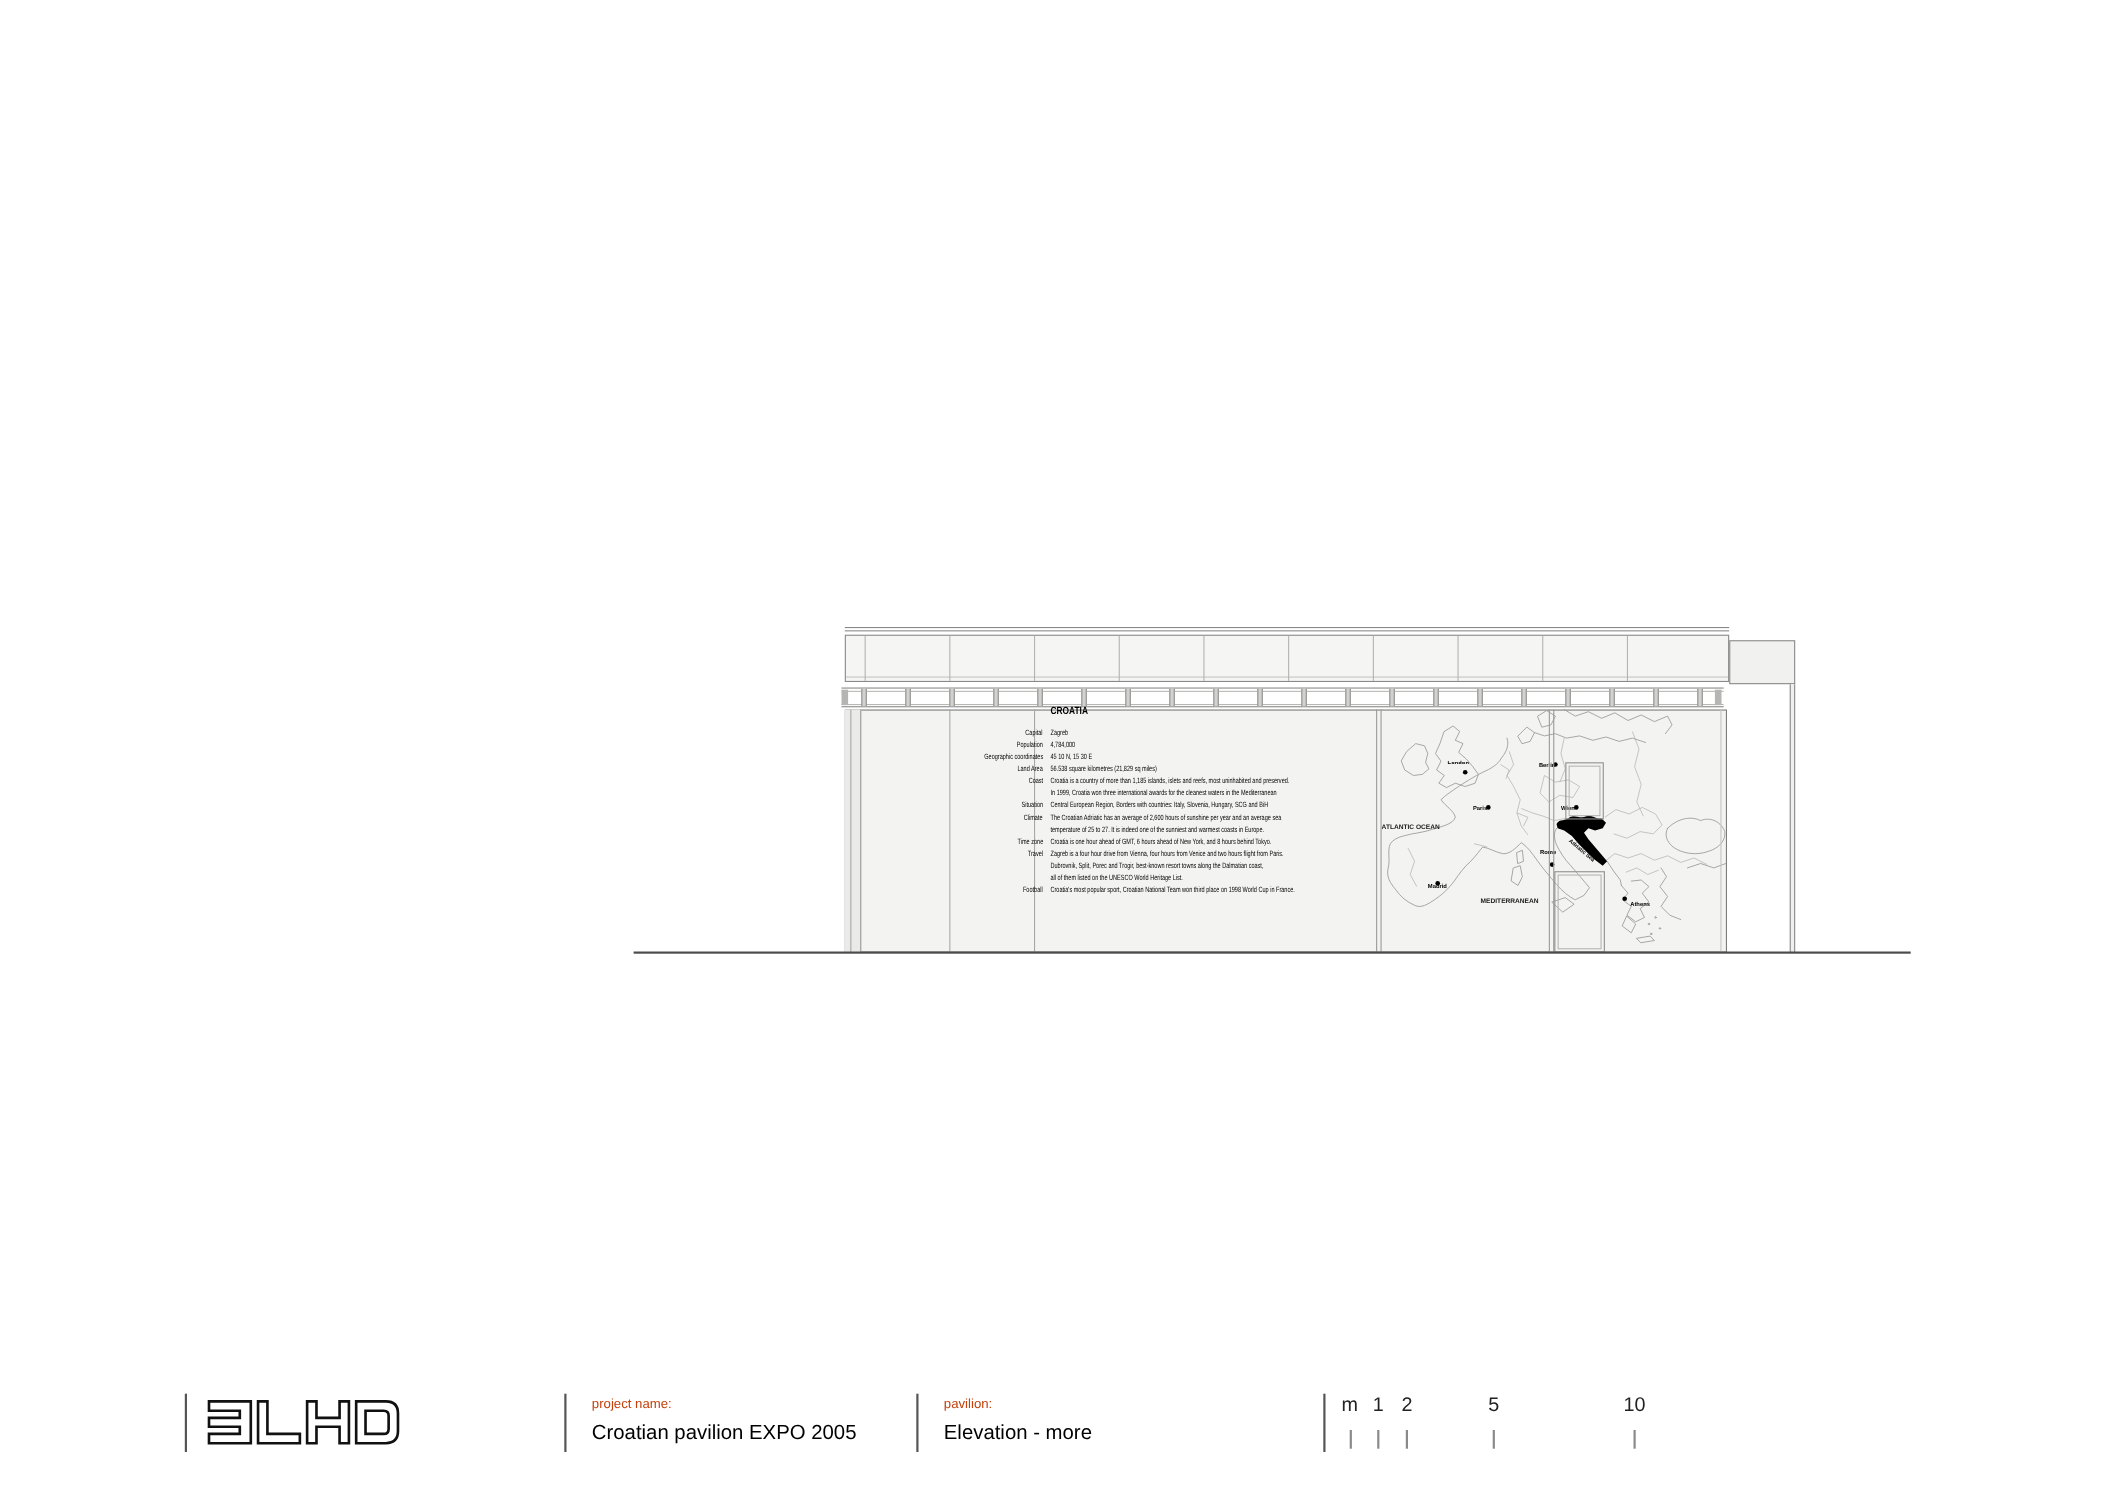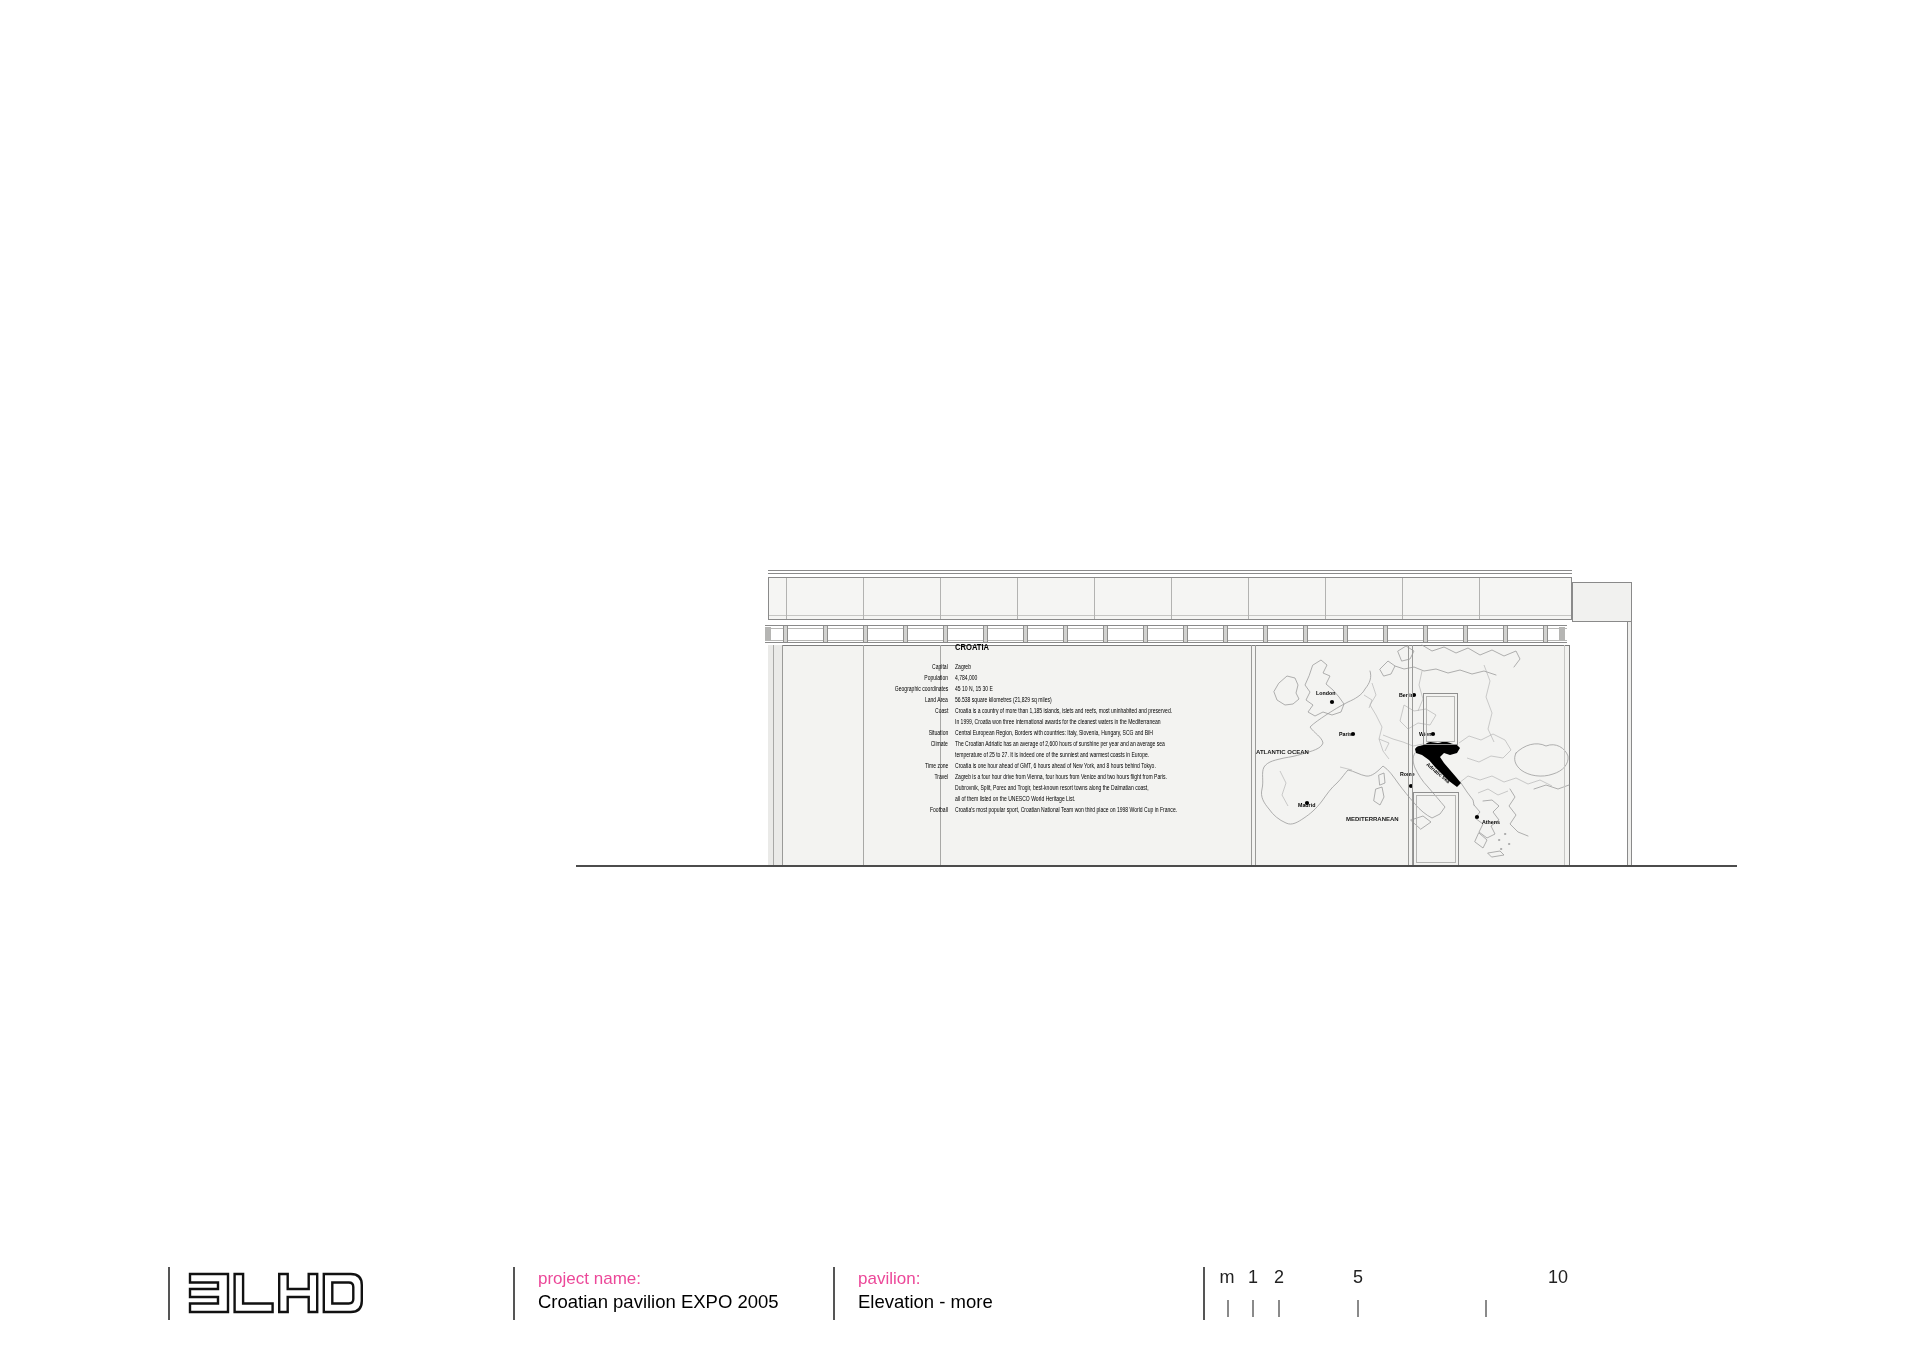--- a/index.html
+++ b/index.html
@@ -44,21 +44,21 @@
   .val .tx{transform:scaleX(.72);transform-origin:0 0;}
   
   .mapsvg{position:absolute;left:1252px;top:643px;}
   .coast{fill:none;stroke:#9c9c9c;stroke-width:.8;stroke-linejoin:round;stroke-linecap:round;}
   .border{fill:none;stroke:#ababab;stroke-width:.6;stroke-linejoin:round;}
   .citytext{font-family:"Liberation Sans",sans-serif;font-size:5.3px;font-weight:bold;fill:#000;}
   .seatext{font-family:"Liberation Sans",sans-serif;font-size:6px;font-weight:bold;fill:#1a1a1a;}
   .adriatext{font-family:"Liberation Sans",sans-serif;font-size:5px;font-weight:bold;fill:#000;}
   
   .divider{position:absolute;top:1267px;height:53px;width:2px;background:#555;}
-  .tb-label{position:absolute;font-size:17px;color:#ec4899;white-space:nowrap;}
+  .tb-label{position:absolute;font-size:12px;color:#c2410c;white-space:nowrap;}
   .tb-value{position:absolute;font-size:18.5px;font-weight:normal;color:#000;white-space:nowrap;}
   .scale-num{position:absolute;top:1267px;font-size:18px;color:#222;transform:translateX(-50%);}
   .scale-tick{position:absolute;top:1300px;height:17px;width:2px;background:#8a8a8a;}
 </style>
 </head>
 <body>
 
 <div class="sheet">
 
   <div class="hline" style="left:768px;top:570px;width:804px;"></div>
@@ -263,20 +263,20 @@
 
   <div class="tb-label" style="left:538px;top:1269px;">project name:</div>
   <div class="tb-value" style="left:538px;top:1291px;">Croatian pavilion EXPO 2005</div>
   <div class="tb-label" style="left:858px;top:1269px;">pavilion:</div>
   <div class="tb-value" style="left:858px;top:1291px;">Elevation - more</div>
 
   <div class="scale-num" style="left:1227px;">m</div>
   <div class="scale-num" style="left:1253px;">1</div>
   <div class="scale-num" style="left:1279px;">2</div>
   <div class="scale-num" style="left:1358px;">5</div>
-  <div class="scale-num" style="left:1558px;">10</div>
+  <div class="scale-num" style="left:1486px;">10</div>
   <div class="scale-tick" style="left:1227px;"></div>
   <div class="scale-tick" style="left:1252px;"></div>
   <div class="scale-tick" style="left:1278px;"></div>
   <div class="scale-tick" style="left:1357px;"></div>
   <div class="scale-tick" style="left:1485px;"></div>
 
 </div>
 
 </body></html>

